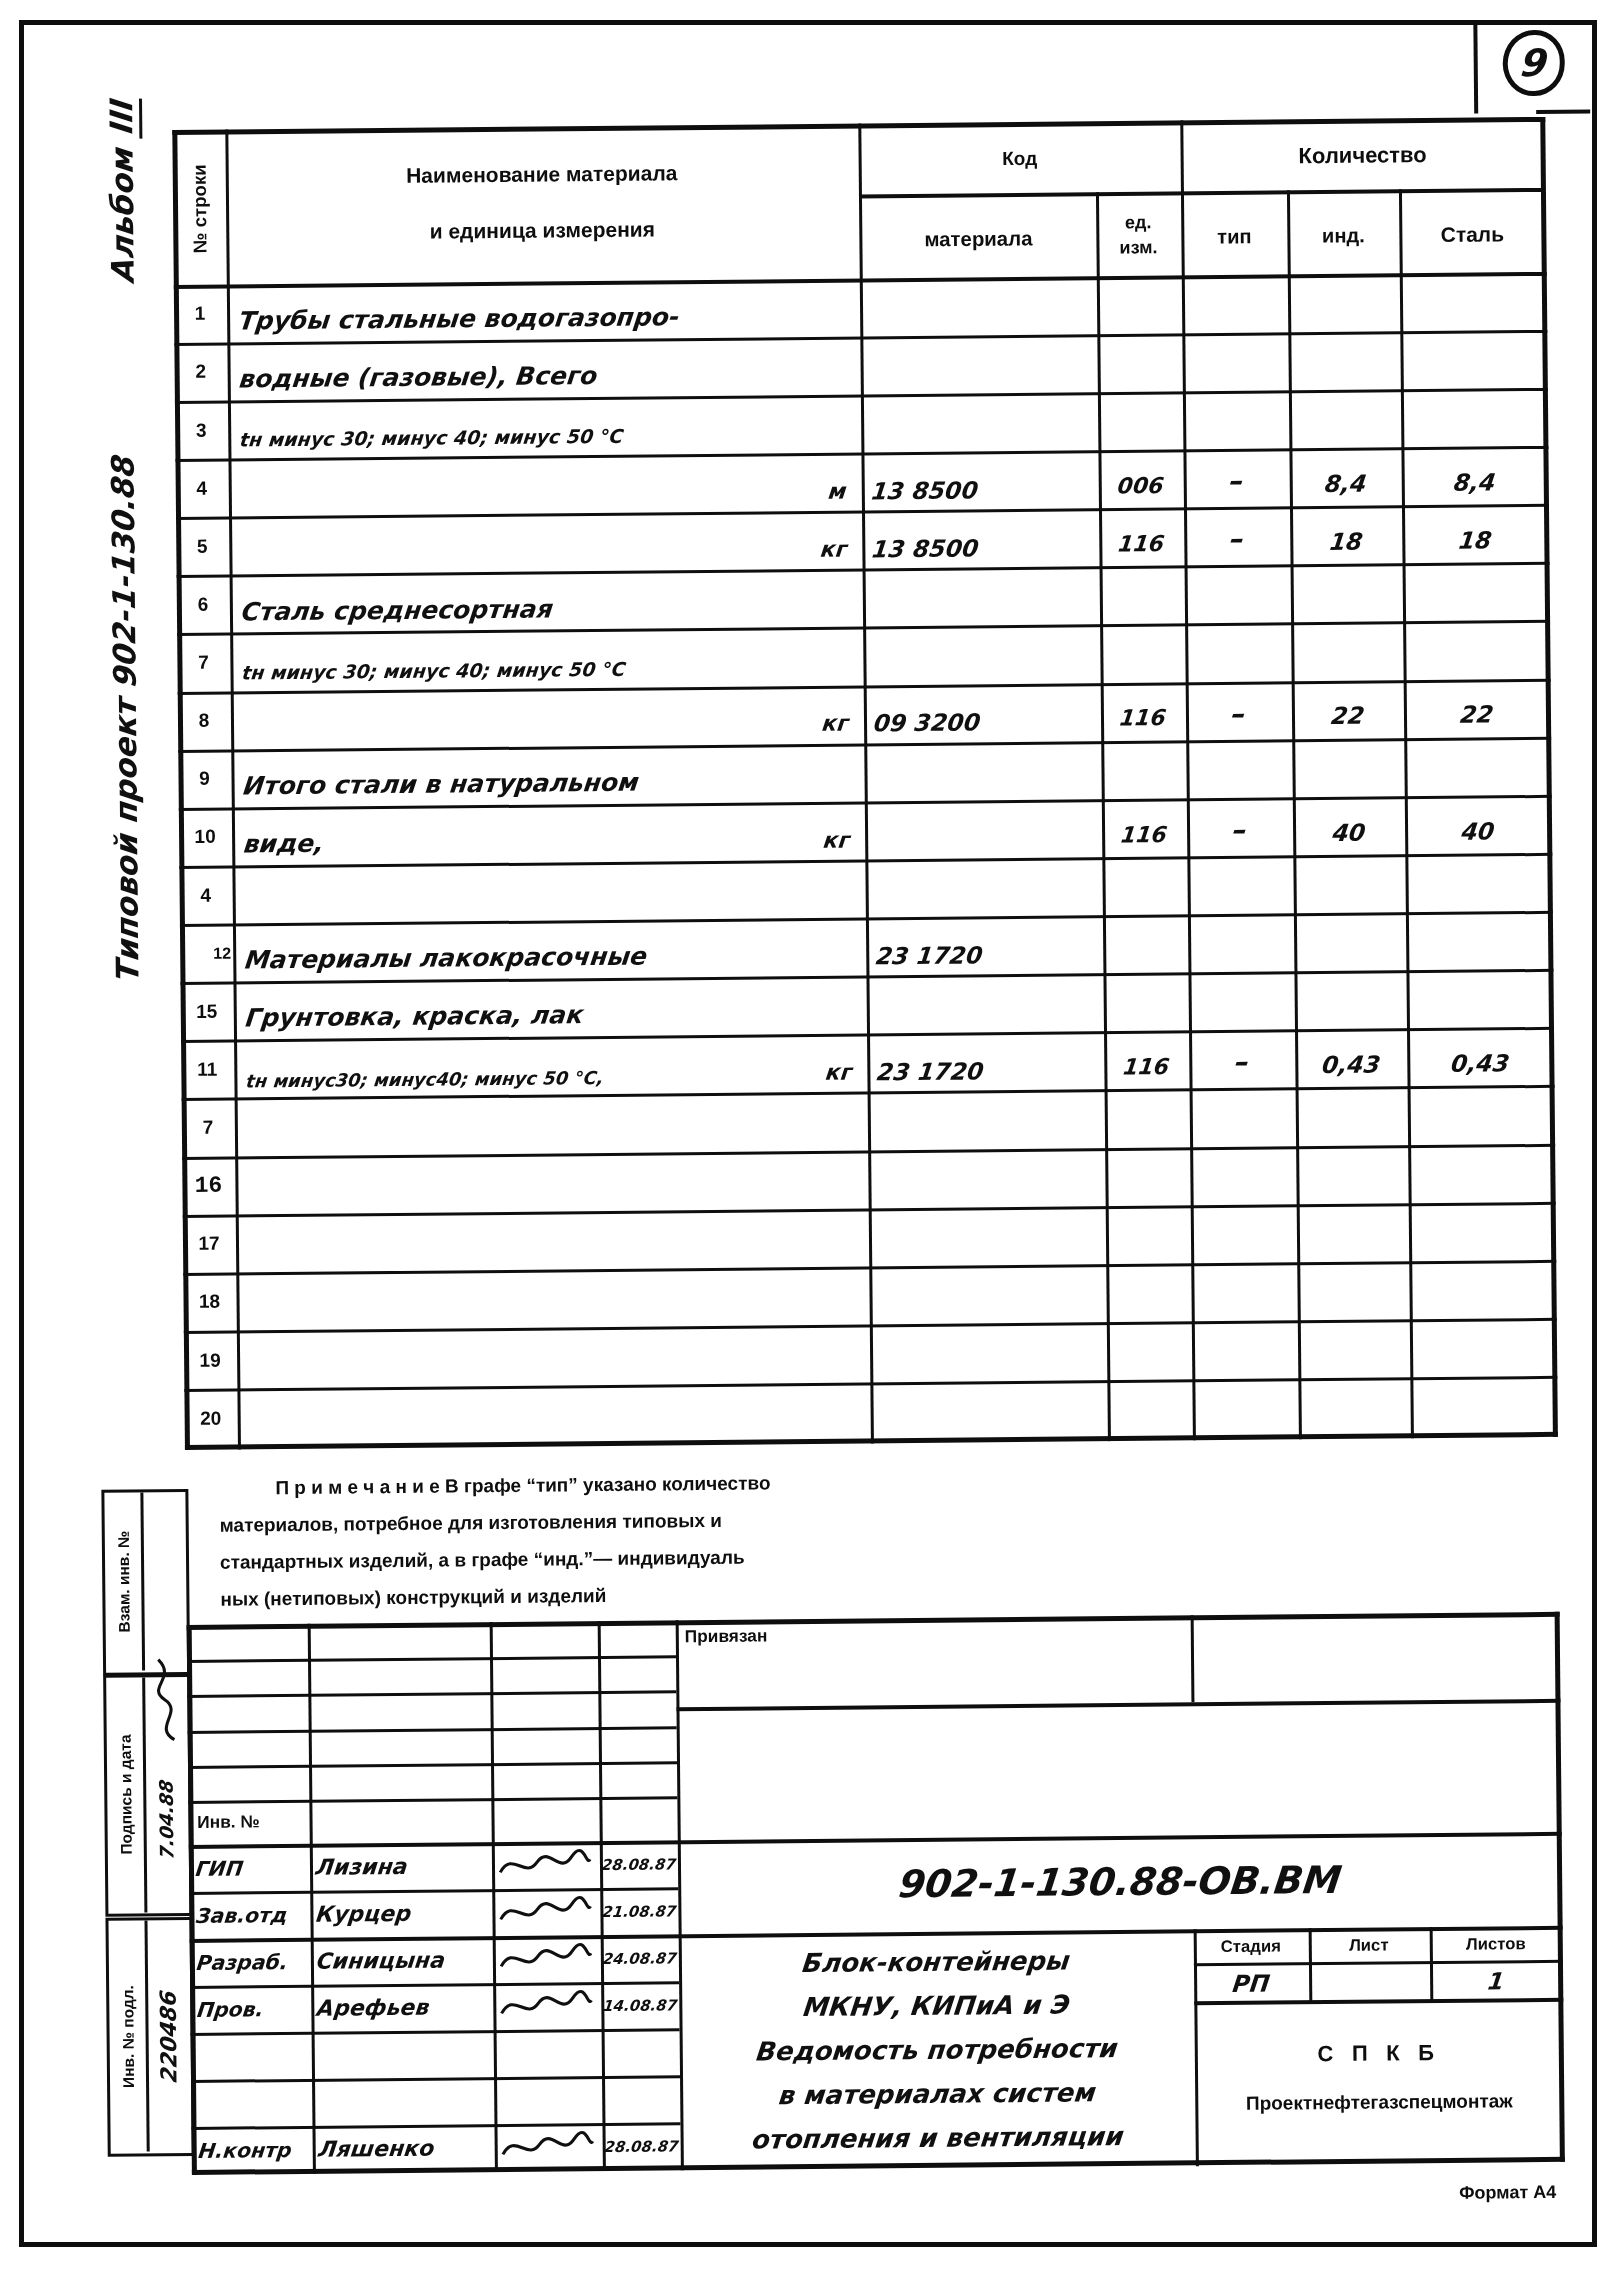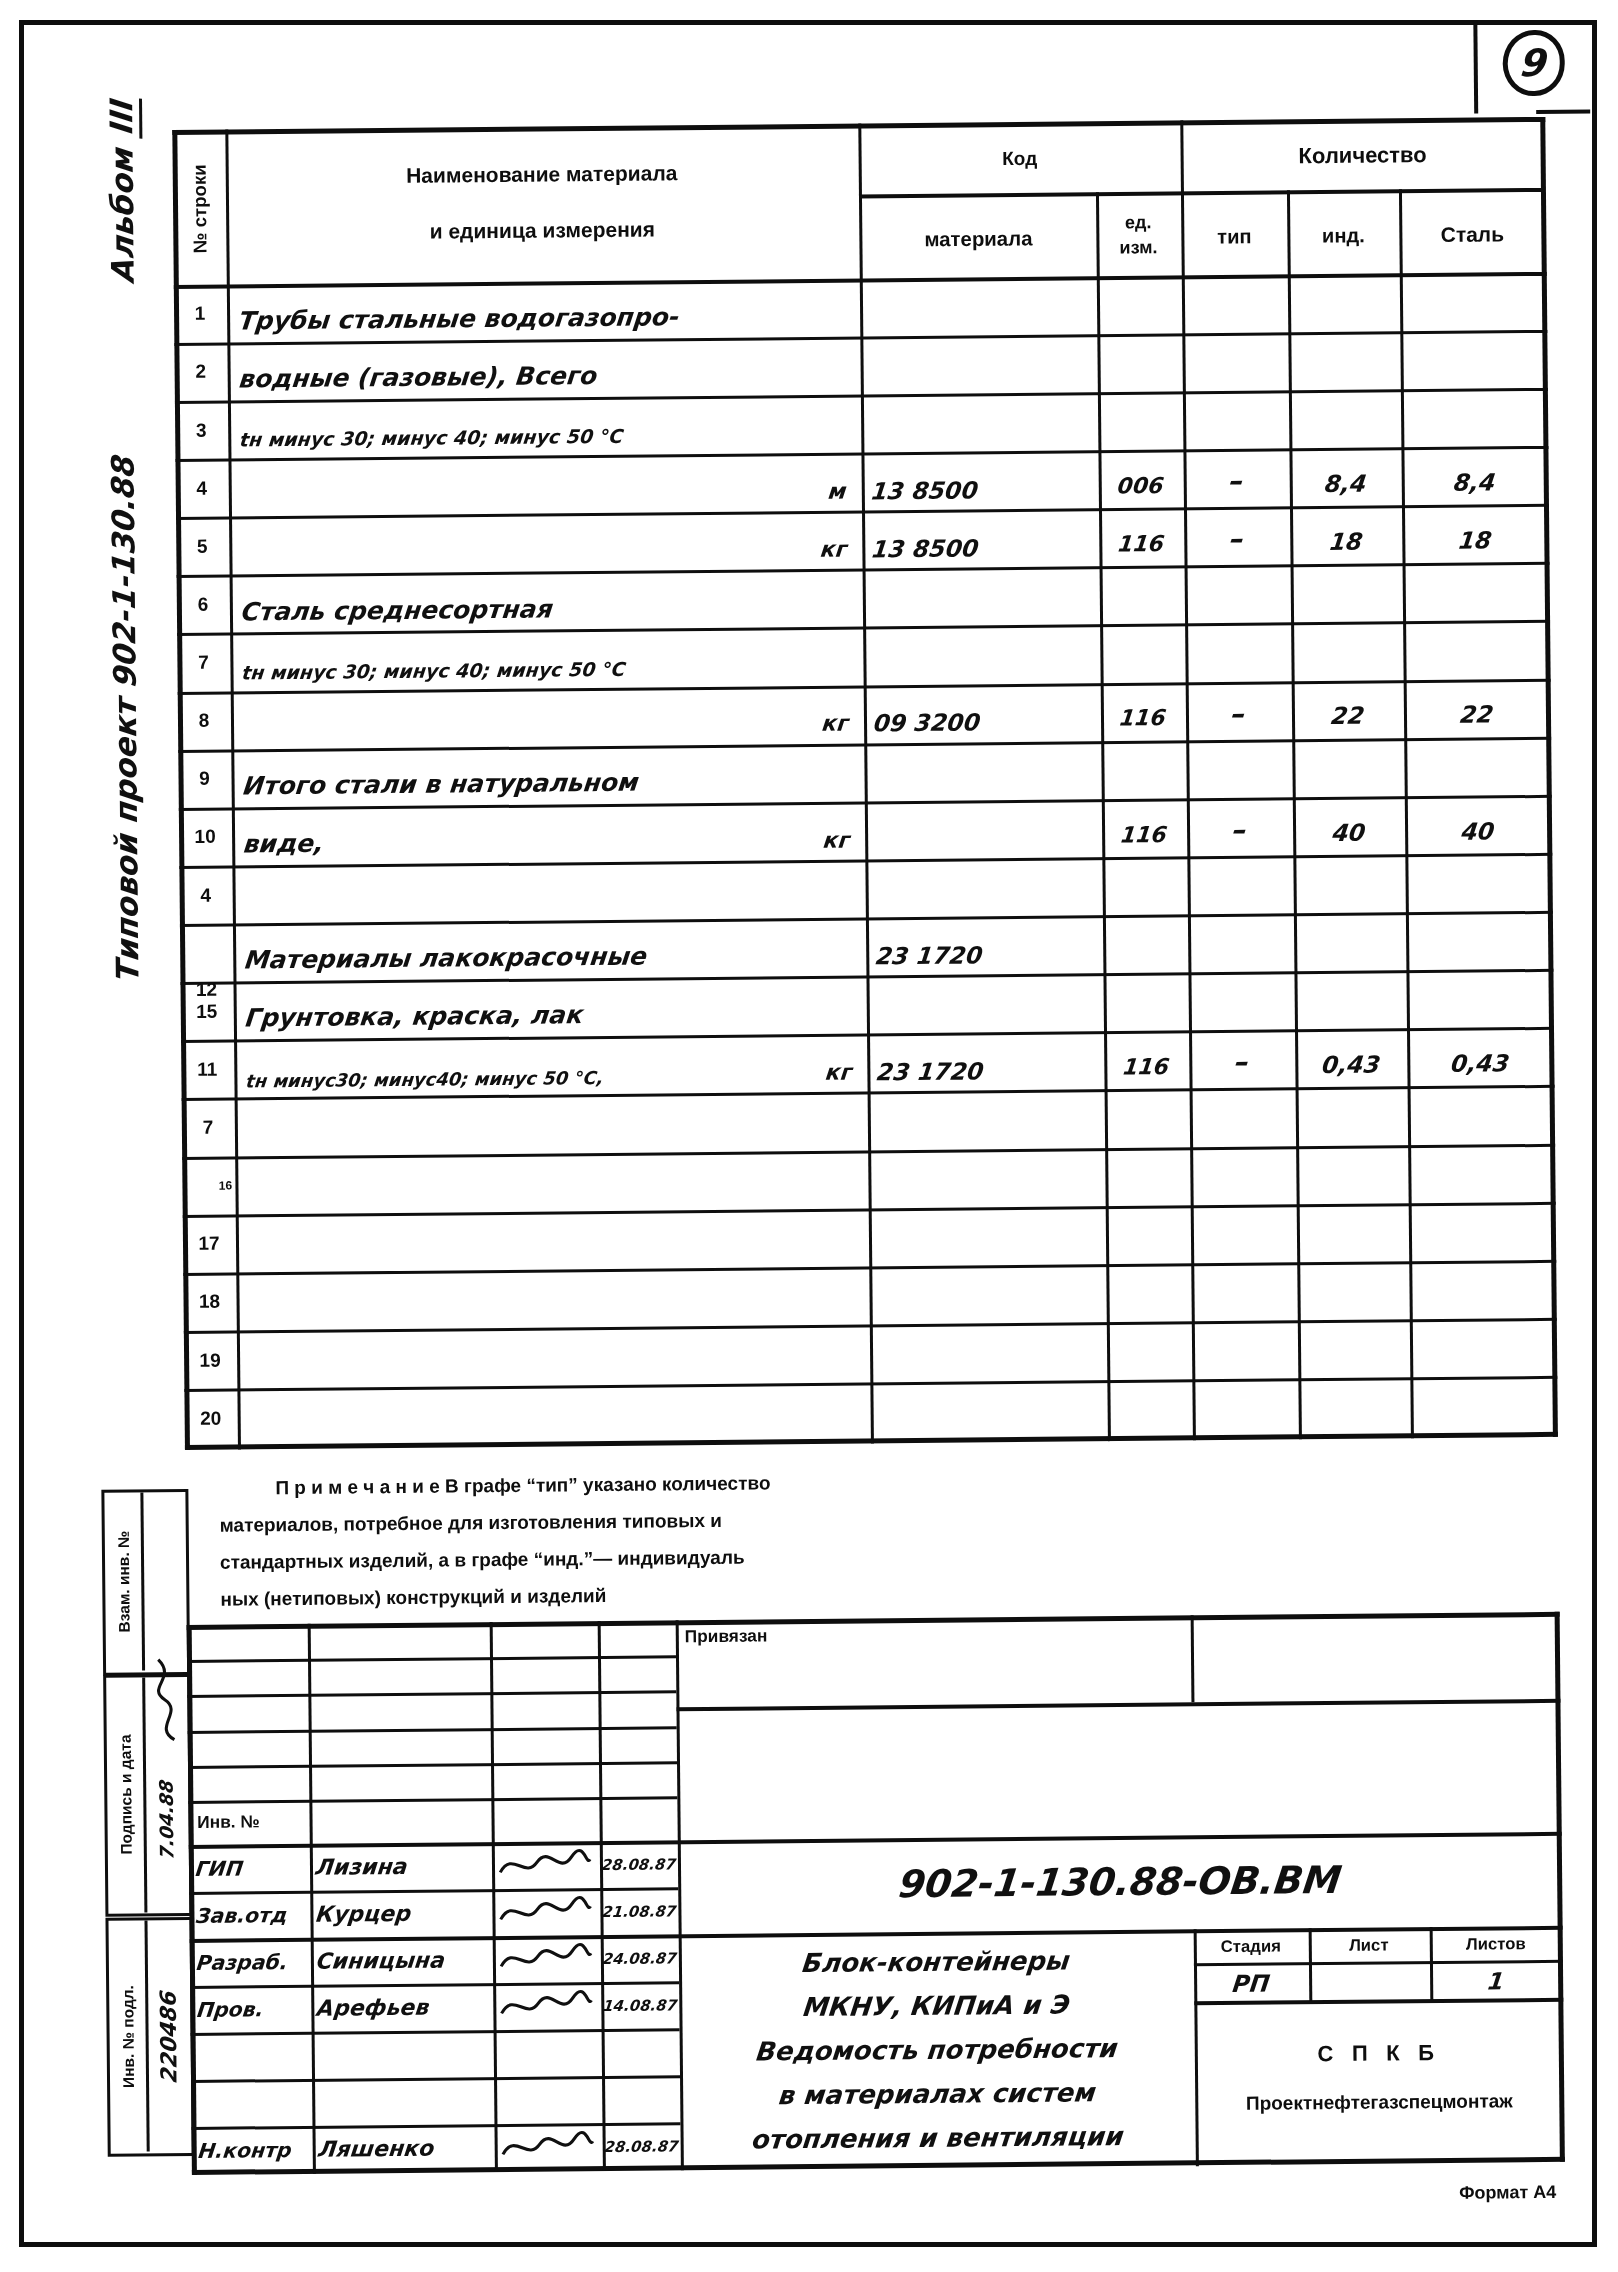--- a/index.html
+++ b/index.html
@@ -141,35 +141,35 @@
         <div class="cv pr" style="left: 26px; top: 649px; font-size: 19px;">9</div>
         <div class="abs hw" style="left: 65px; top: 642px; font-size: 25px;">Итого стали в натуральном</div>
         <div class="cv pr" style="left: 26px; top: 707px; font-size: 19px;">10</div>
         <div class="abs hw" style="left: 65px; top: 700px; font-size: 25px;">виде,</div>
         <div class="abs hw" style="left: 519px; top: 704px; font-size: 22px; width: 152px; text-align: right;">кг</div>
         <div class="cv hw" style="left: 965px; top: 714px; font-size: 22px;">116</div>
         <div class="cv hw" style="left: 1061px; top: 710px; font-size: 28.4px;">–</div>
         <div class="cv hw" style="left: 1170px; top: 714px; font-size: 23.5px;">40</div>
         <div class="cv hw" style="left: 1299px; top: 714px; font-size: 23.5px;">40</div>
         <div class="cv pr" style="left: 26px; top: 766px; font-size: 19px;">4</div>
-        <div class="cv pr" style="left: 26px; top: 824px; font-size: 19px; margin-top: 36px;">12</div>
+        <div class="cv pr" style="left: 42px; top: 824px; font-size: 16px;">12</div>
         <div class="abs hw" style="left: 65px; top: 816px; font-size: 25px;">Материалы лакокрасочные</div>
         <div class="abs hw" style="left: 696px; top: 819px; font-size: 23.5px;">23 1720</div>
         <div class="cv pr" style="left: 26px; top: 882px; font-size: 19px;">15</div>
         <div class="abs hw" style="left: 65px; top: 874px; font-size: 25px;">Грунтовка, краска, лак</div>
         <div class="cv pr" style="left: 26px; top: 940px; font-size: 19px;">11</div>
         <div class="abs hw" style="left: 65px; top: 941px; font-size: 18px;">tн минус30; минус40; минус 50 °С,</div>
         <div class="abs hw" style="left: 519px; top: 936px; font-size: 22px; width: 152px; text-align: right;">кг</div>
         <div class="abs hw" style="left: 696px; top: 935px; font-size: 23.5px;">23 1720</div>
         <div class="cv hw" style="left: 965px; top: 946px; font-size: 22px;">116</div>
         <div class="cv hw" style="left: 1061px; top: 942px; font-size: 28.4px;">–</div>
         <div class="cv hw" style="left: 1170px; top: 946px; font-size: 23.5px;">0,43</div>
         <div class="cv hw" style="left: 1299px; top: 946px; font-size: 23.5px;">0,43</div>
         <div class="cv pr" style="left: 26px; top: 998px; font-size: 19px;">7</div>
-        <div class="cv pr" style="left: 43px; top: 1056px; font-size: 12px;">16</div>
+        <div class="cv pr" style="left: 26px; top: 1056px; font-size: 23px; font-family: Liberation Mono, monospace;">16</div>
         <div class="cv pr" style="left: 26px; top: 1114px; font-size: 19px;">17</div>
         <div class="cv pr" style="left: 26px; top: 1172px; font-size: 19px;">18</div>
         <div class="cv pr" style="left: 26px; top: 1231px; font-size: 19px;">19</div>
         <div class="cv pr" style="left: 26px; top: 1289px; font-size: 19px;">20</div>
       </div>
 
     <div>
       <div class="note-line pr" style="top:1472px;padding-left:56px;font-size:19px;font-weight:bold">П р и м е ч а н и е  В графе “тип” указано количество</div>
       <div class="note-line pr" style="top:1509px;font-size:19px">материалов,  потребное  для  изготовления  типовых  и</div>
       <div class="note-line pr" style="top:1546px;font-size:19px">стандартных  изделий,  а  в  графе  “инд.”—  индивидуаль</div>

